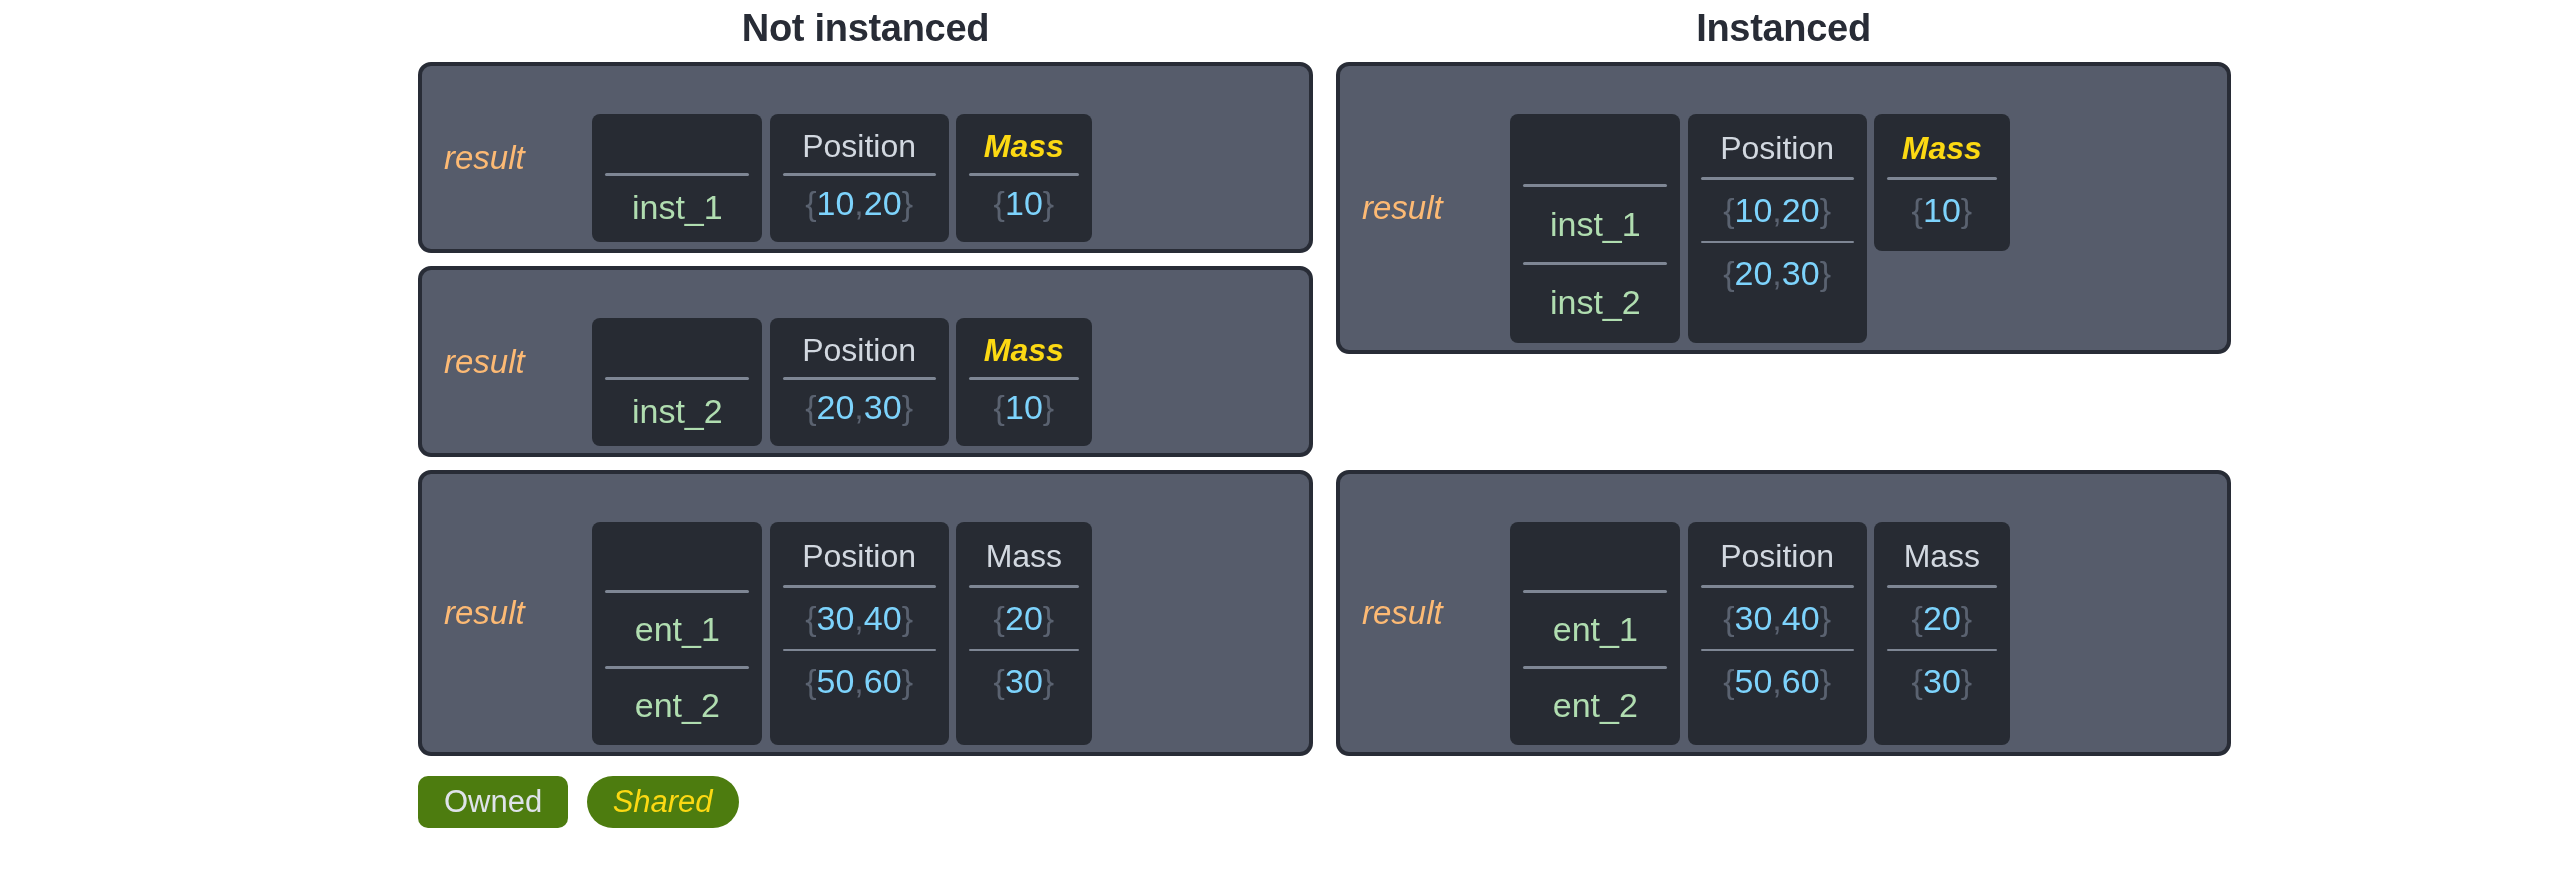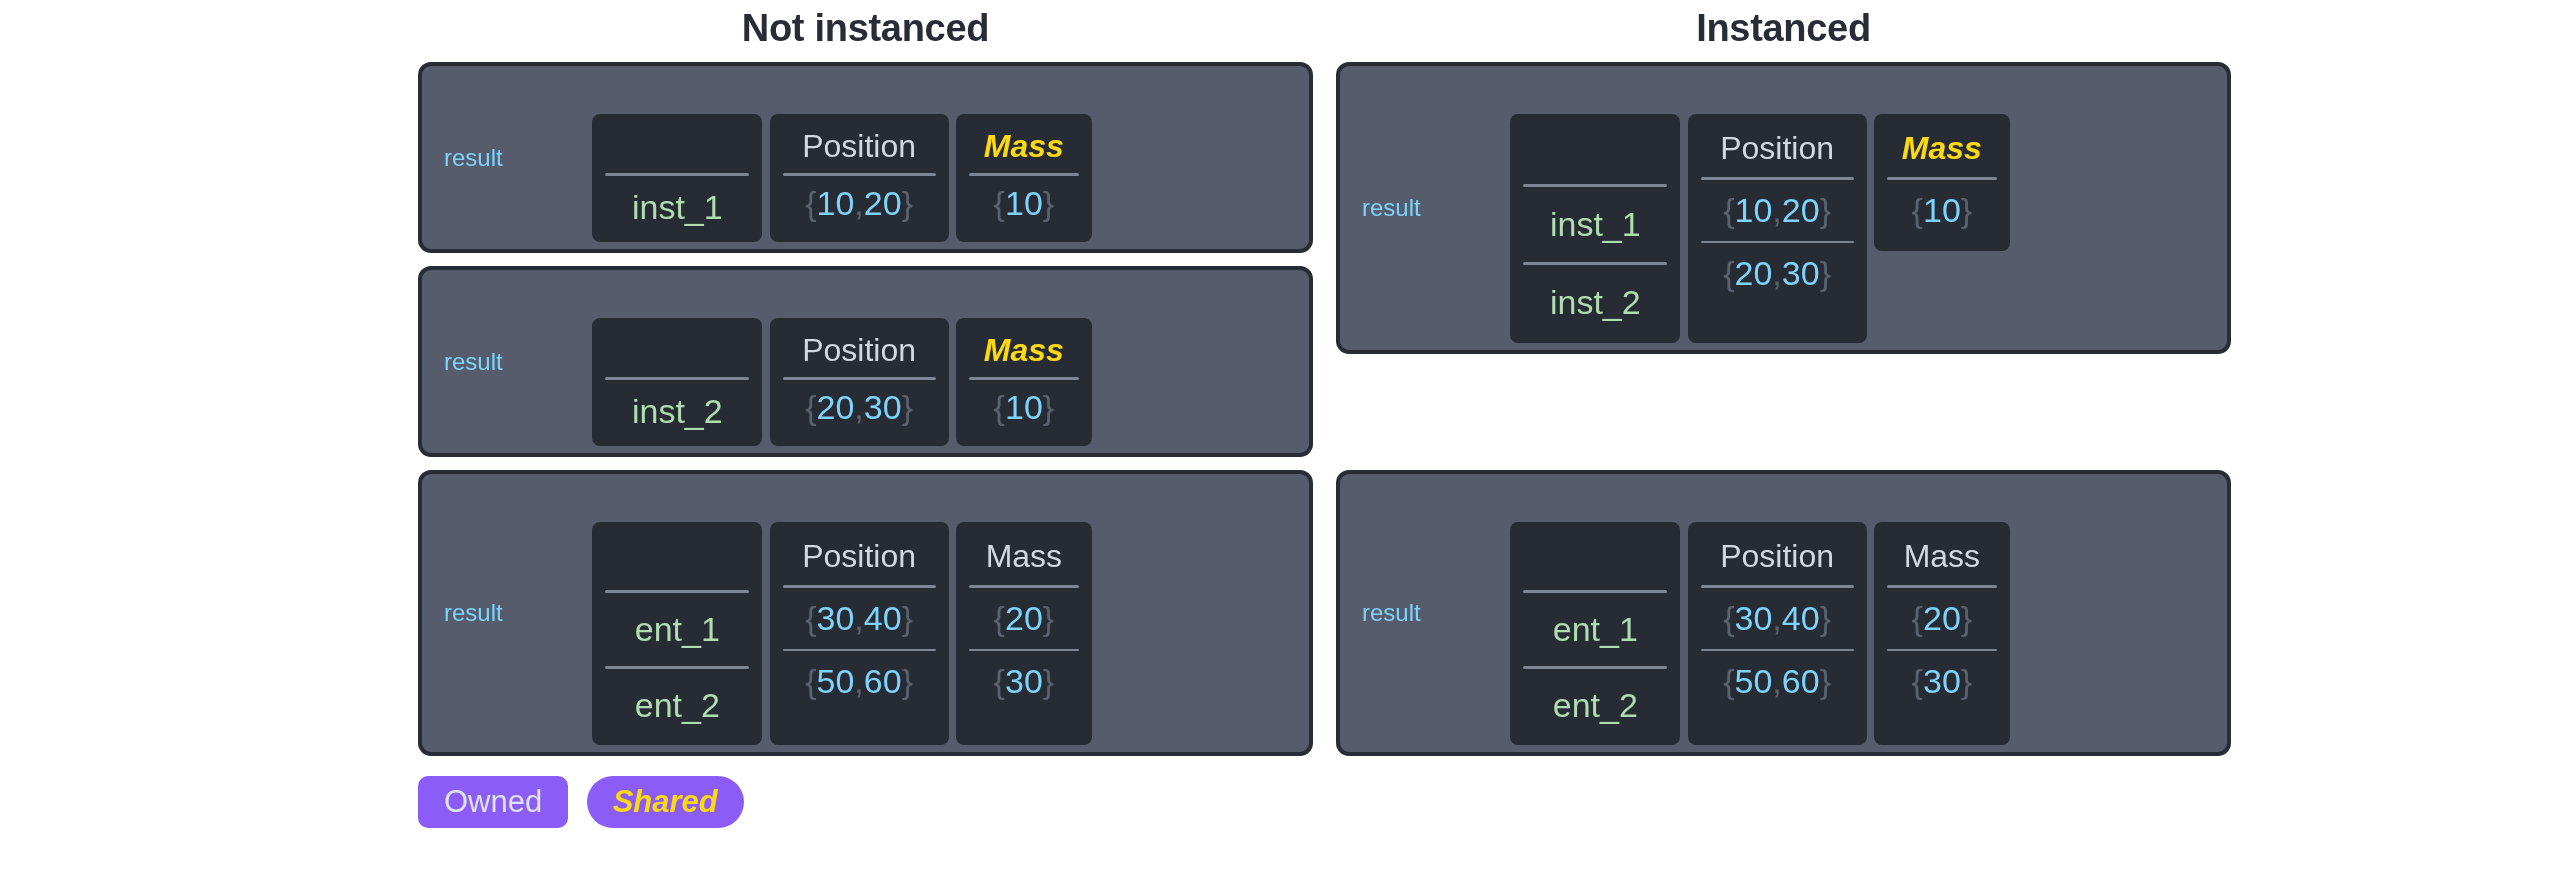--- a/index.html
+++ b/index.html
@@ -44,23 +44,24 @@
   }
 
   
   .owner-label {
     flex: 0 0 auto;
     width: 163px;
     display: flex;
     align-items: center;
     justify-content: flex-start;
     padding-left: 14.7px;
-    font-size: 24px;
-    color: #7dd3fc;
-    white-space: nowrap;
+    font-size: 33px;
+    color: #fdba74;
+    white-space: nowrap;
+    font-style: italic;
   }
 
   
   .columns {
     flex: 1 1 auto;
     display: flex;
     align-items: flex-start;
     gap: 7.3px;
   }
 
@@ -121,35 +122,35 @@
 
   
   .legend {
     position: absolute;
     left: 418px;
     top: 776px;
     display: flex;
     gap: 18.4px;
   }
   .chip {
-    background: #8b5cf6;
+    background: #4d7c0f;
     border-radius: 10px;
     padding: 0 26px;
     height: 52px;
     display: flex;
     align-items: center;
     justify-content: center;
     font-size: 31px;
     color: #dfe3ea;
     white-space: nowrap;
   }
   .chip.shared {
     color: #fcd913;
     font-style: italic;
-    font-weight: bold;
+    font-weight: normal;
     border-radius: 26px;
   }
 </style>
 </head>
 <body>
 
 <div class="board">
 
   <div class="col-title" id="title-left">Not instanced</div>
 

